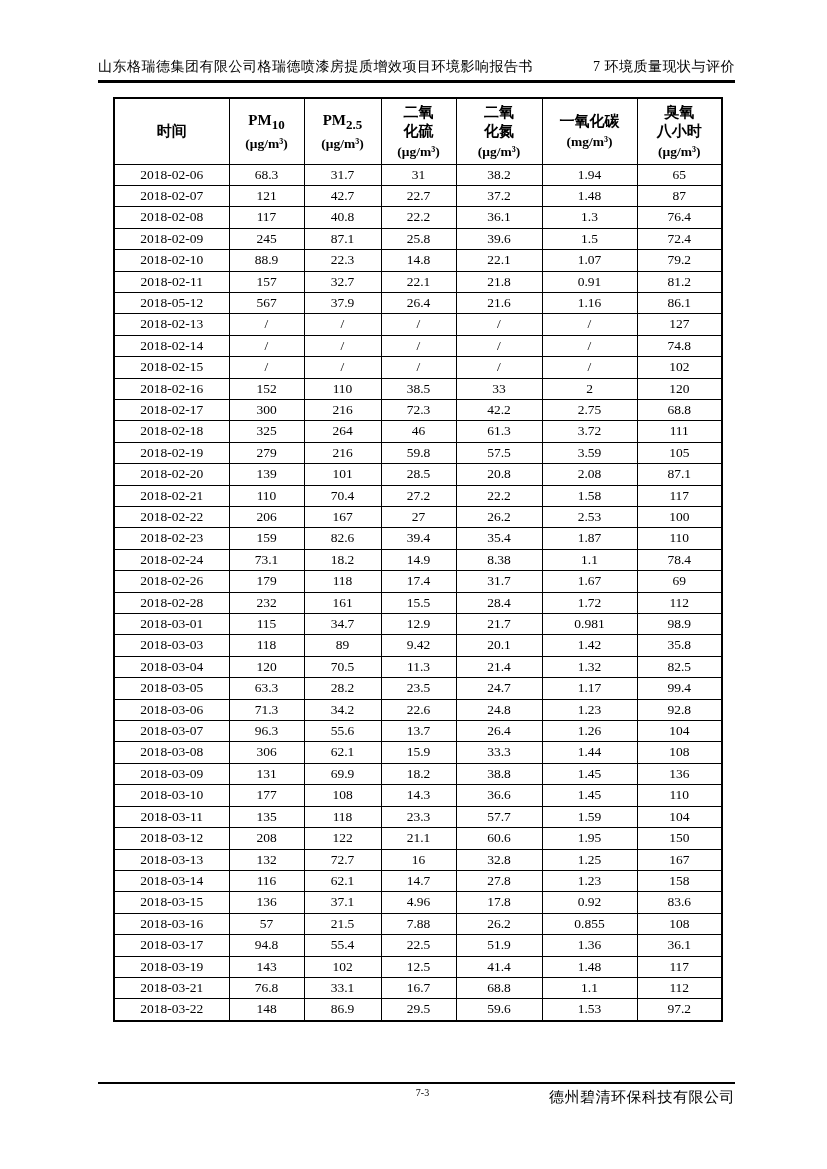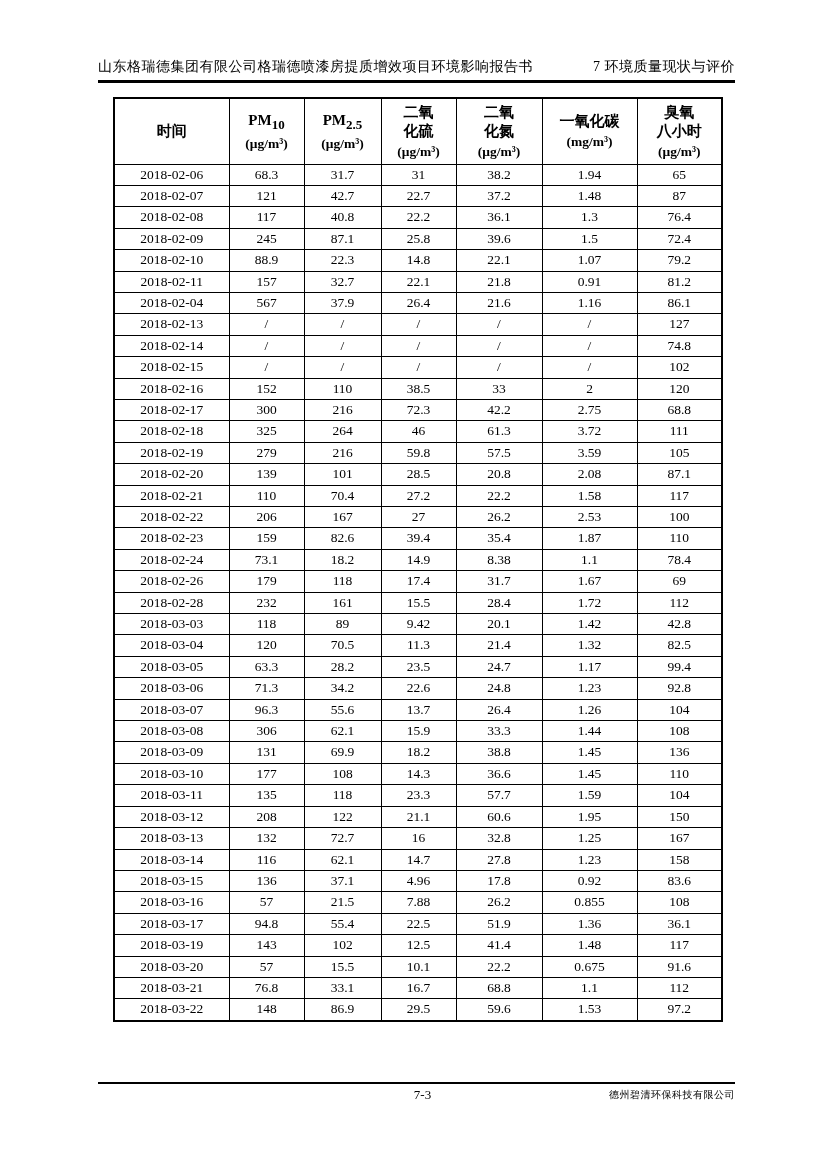--- a/index.html
+++ b/index.html
@@ -53,25 +53,25 @@
   }
   .page-footer {
     position:absolute;
     left:98px; right:92px;
     top:1082px;
     height:22px;
     border-top:2px solid #000;
   }
   .footer-page {
     position:absolute; left:12px; right:0; top:3px;
-    text-align:center; font-size:13px;
+    text-align:center; font-size:10px;
   }
   .footer-company {
     position:absolute; right:0; top:4px;
-    font-size:10px; letter-spacing:0.5px;margin-left:39px;
+    font-size:15px; letter-spacing:0.5px;margin-left:39px;
   }
 </style>
 </head>
 <body>
 
 <div class="page">
 
   <div class="page-header">
     <span>山东格瑞德集团有限公司格瑞德喷漆房提质增效项目环境影响报告书</span>
     <span>7 环境质量现状与评价</span>
@@ -167,21 +167,21 @@
         <tr>
           <td>2018-02-11</td>
           <td>157</td>
           <td>32.7</td>
           <td>22.1</td>
           <td>21.8</td>
           <td>0.91</td>
           <td>81.2</td>
         </tr>
         <tr>
-          <td>2018-02-04</td>
+          <td>2018-05-12</td>
           <td>567</td>
           <td>37.9</td>
           <td>26.4</td>
           <td>21.6</td>
           <td>1.16</td>
           <td>86.1</td>
         </tr>
         <tr>
           <td>2018-02-13</td>
           <td>/</td>
@@ -302,27 +302,36 @@
         <tr>
           <td>2018-02-28</td>
           <td>232</td>
           <td>161</td>
           <td>15.5</td>
           <td>28.4</td>
           <td>1.72</td>
           <td>112</td>
         </tr>
         <tr>
+          <td>2018-03-01</td>
+          <td>115</td>
+          <td>34.7</td>
+          <td>12.9</td>
+          <td>21.7</td>
+          <td>0.981</td>
+          <td>98.9</td>
+        </tr>
+        <tr>
           <td>2018-03-03</td>
           <td>118</td>
           <td>89</td>
           <td>9.42</td>
           <td>20.1</td>
           <td>1.42</td>
-          <td>42.8</td>
+          <td>35.8</td>
         </tr>
         <tr>
           <td>2018-03-04</td>
           <td>120</td>
           <td>70.5</td>
           <td>11.3</td>
           <td>21.4</td>
           <td>1.32</td>
           <td>82.5</td>
         </tr>
@@ -446,29 +455,20 @@
         <tr>
           <td>2018-03-19</td>
           <td>143</td>
           <td>102</td>
           <td>12.5</td>
           <td>41.4</td>
           <td>1.48</td>
           <td>117</td>
         </tr>
         <tr>
-          <td>2018-03-20</td>
-          <td>57</td>
-          <td>15.5</td>
-          <td>10.1</td>
-          <td>22.2</td>
-          <td>0.675</td>
-          <td>91.6</td>
-        </tr>
-        <tr>
           <td>2018-03-21</td>
           <td>76.8</td>
           <td>33.1</td>
           <td>16.7</td>
           <td>68.8</td>
           <td>1.1</td>
           <td>112</td>
         </tr>
         <tr>
           <td>2018-03-22</td>

